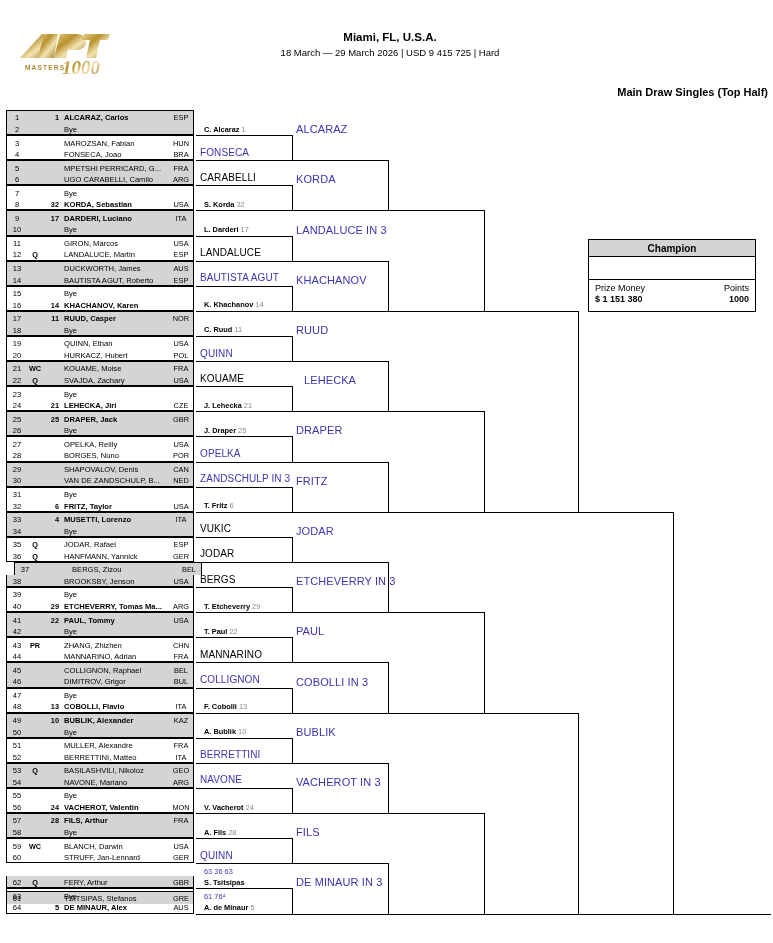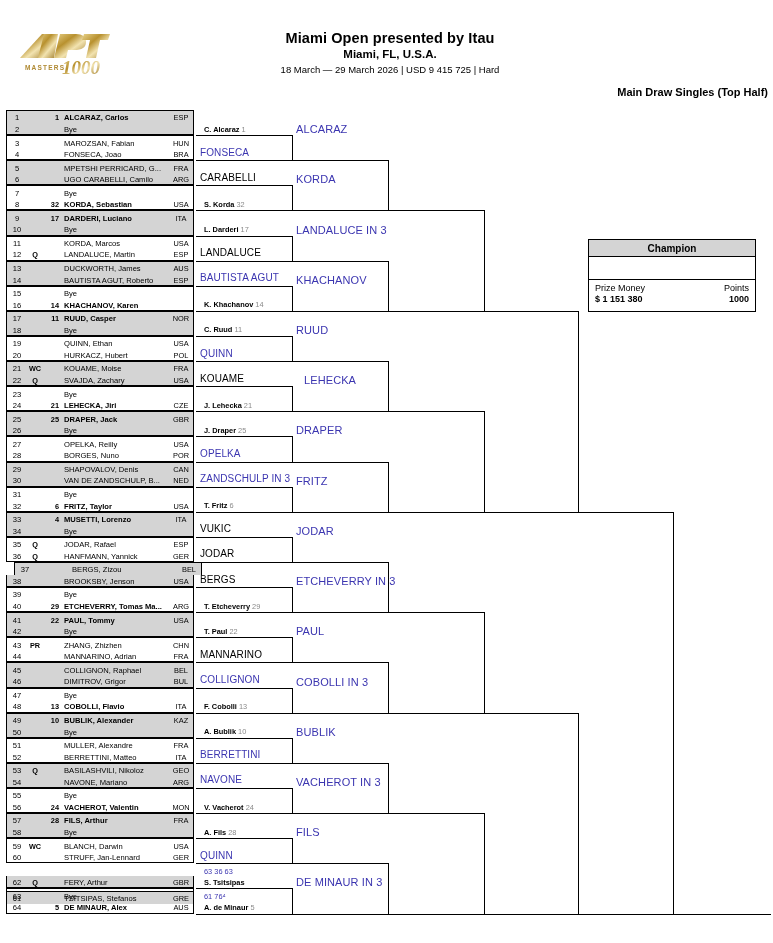--- a/index.html
+++ b/index.html
@@ -142,21 +142,20 @@
           <path d="M46 6 L62 6 Q72 6 72 14 Q72 22 60 22 L54 22 L52 30 L40 30 Z
                    M56 11 L62 11 Q66 11 66 14 Q66 17 61 17 L55 17 Z"></path>
           <path d="M70 6 L96 6 L94 12 L86 12 L82 30 L72 30 L76 12 L68 12 Z"></path>
         </g>
         <text x="11" y="42" font-family="'Liberation Sans',sans-serif" font-size="6.5" font-weight="bold" fill="#b08a33" letter-spacing="1.2">MASTERS</text>
         <text x="48" y="46" font-family="'Liberation Serif',serif" font-style="italic" font-size="19" font-weight="bold" fill="url(#gold)">1000</text>
       </svg>
     </div>
 
     <div id="title-block">
-      <div id="tourn-name">Miami Open presented by Itau</div>
       <div id="tourn-city">Miami, FL, U.S.A.</div>
       <div id="tourn-meta">18 March — 29 March 2026 | USD 9 415 725 | Hard</div>
     </div>
 
 
     <div id="draw-label">Main Draw Singles (Top Half)</div>
   </div>
 
   <div id="draw">
 
@@ -228,21 +227,21 @@
           <span class="c-num">10</span>
           <span class="c-note"></span>
           <span class="c-seed"></span>
           <span class="c-name">Bye</span>
           <span class="c-ctry"></span>
         </div>
         <div class="r1-row topedge" style="top: 125.55px;">
           <span class="c-num">11</span>
           <span class="c-note"></span>
           <span class="c-seed"></span>
-          <span class="c-name">KORDA, Marcos</span>
+          <span class="c-name">GIRON, Marcos</span>
           <span class="c-ctry">USA</span>
         </div>
         <div class="r1-row botedge" style="top: 138.105px;">
           <span class="c-num">12</span>
           <span class="c-note">Q</span>
           <span class="c-seed"></span>
           <span class="c-name">LANDALUCE, Martin</span>
           <span class="c-ctry">ESP</span>
         </div>
         <div class="r1-row shade topedge" style="top: 150.66px;">

